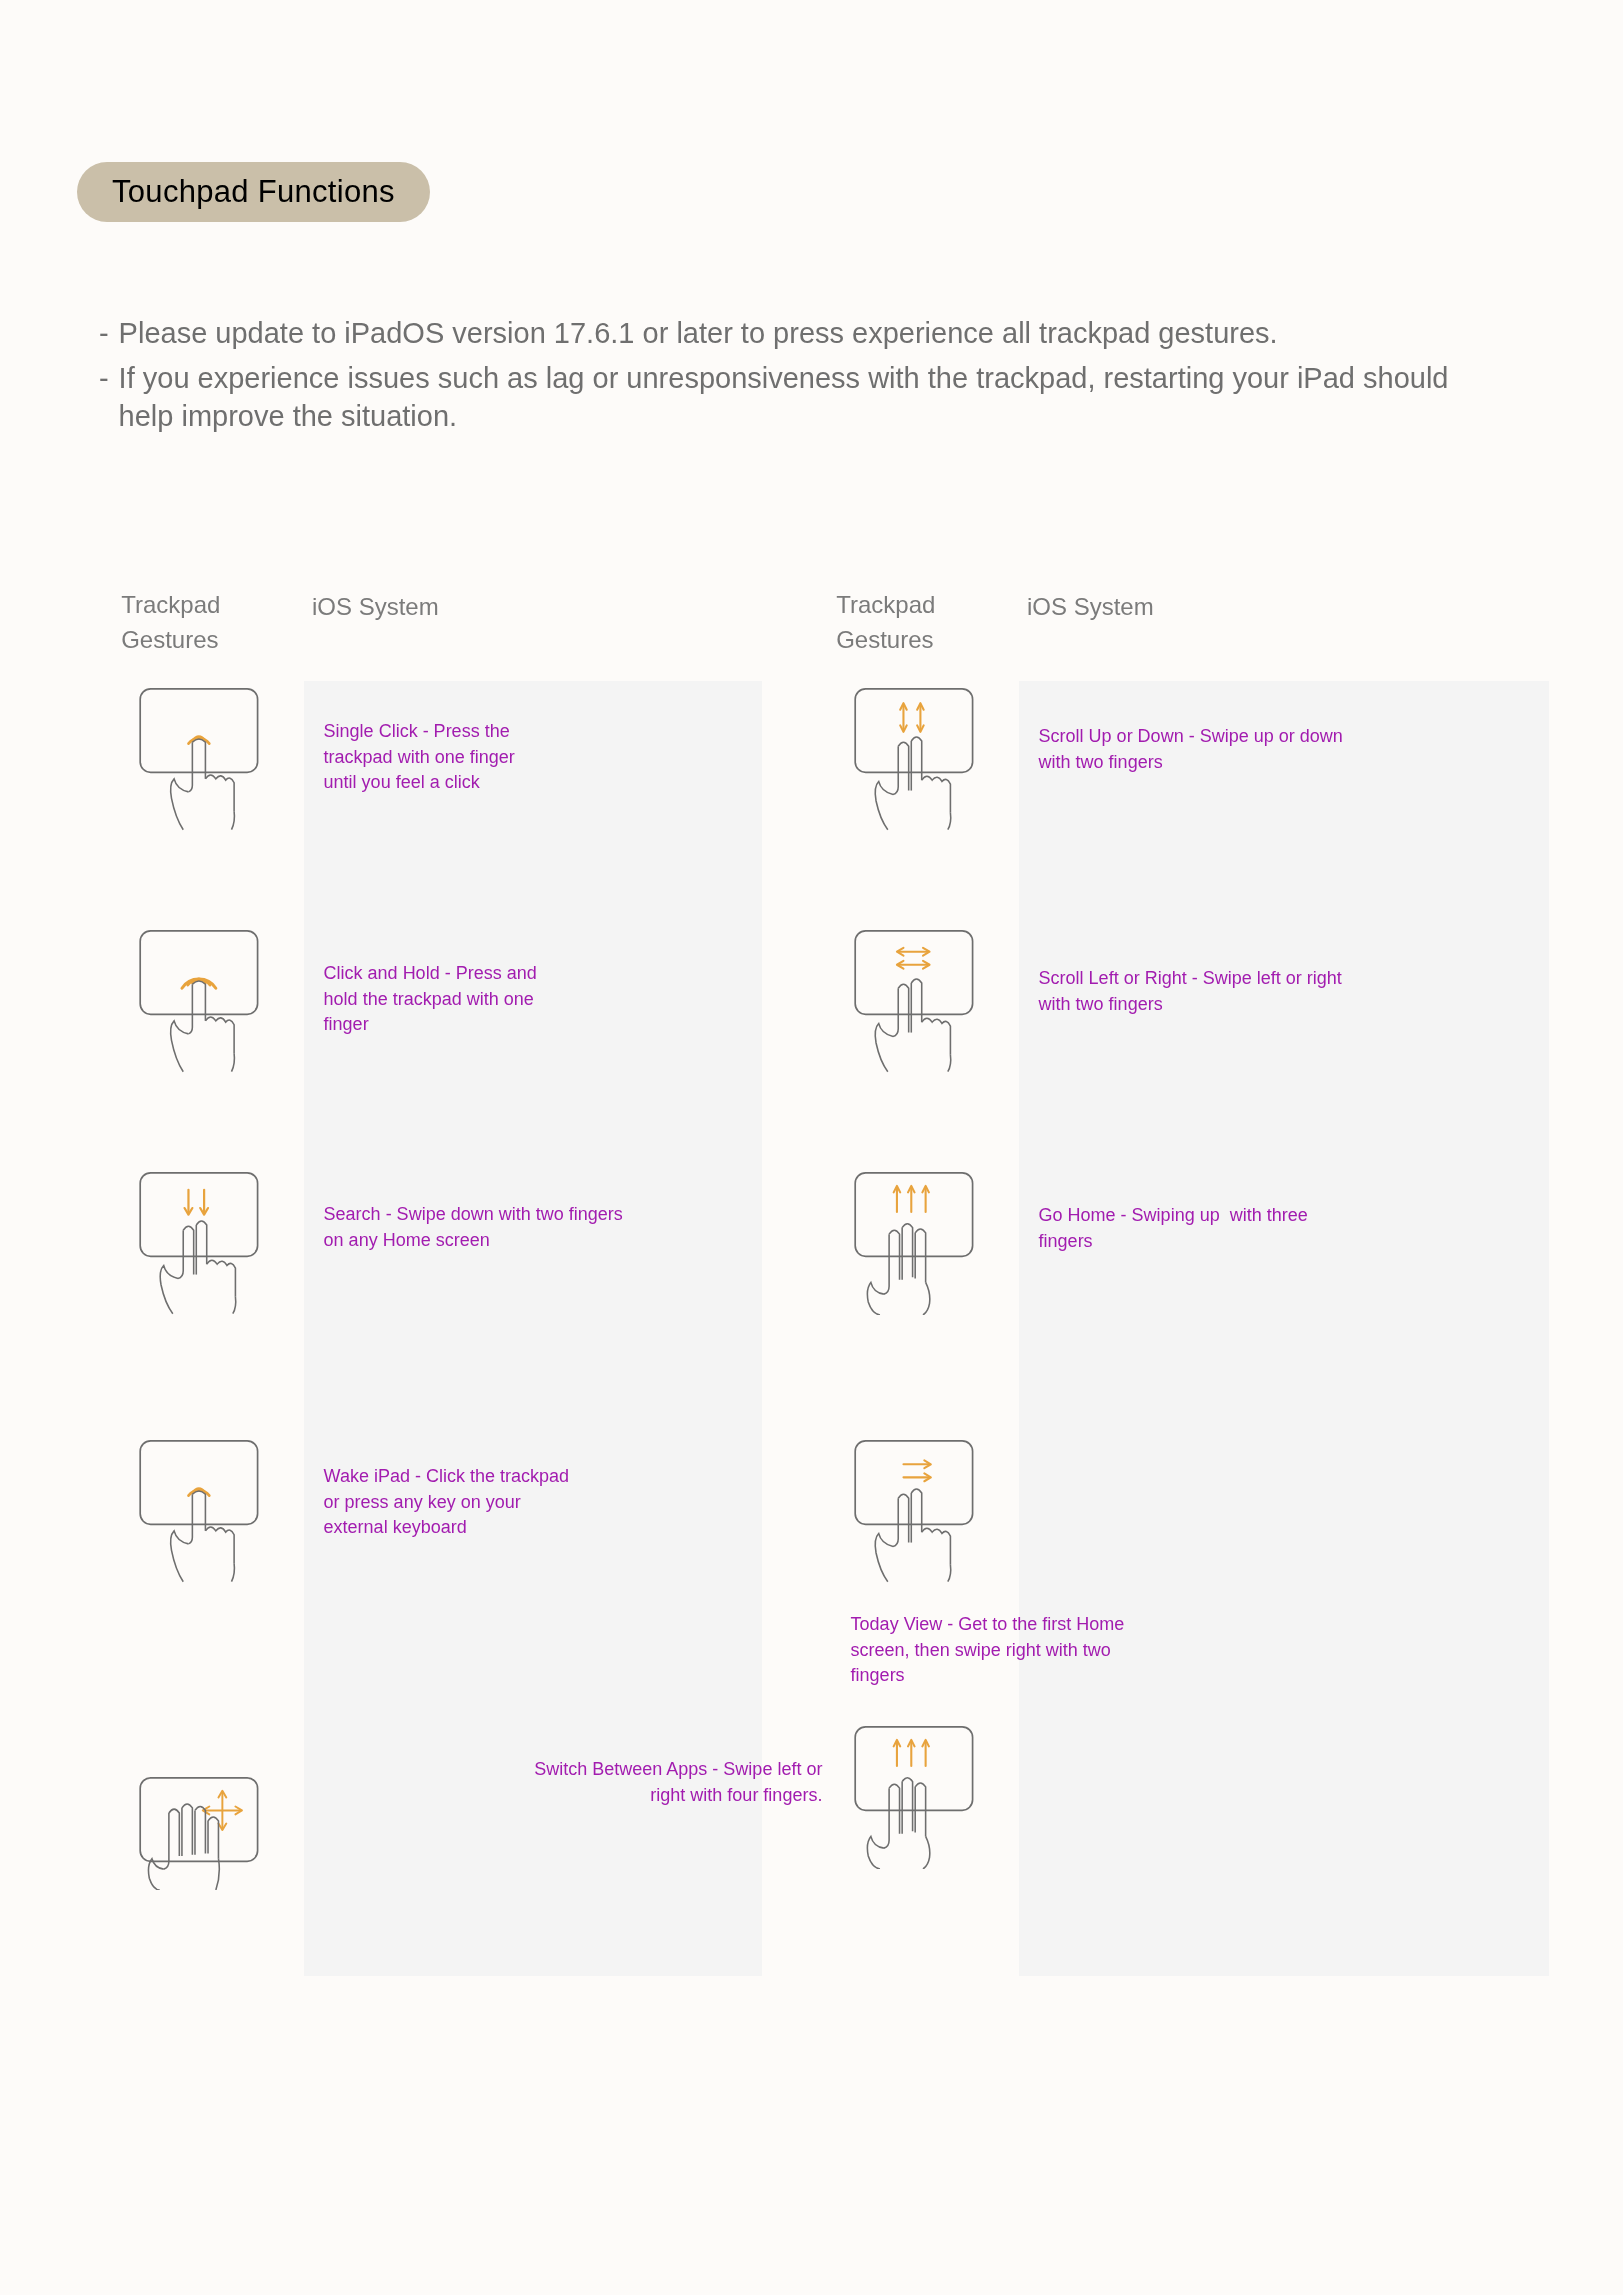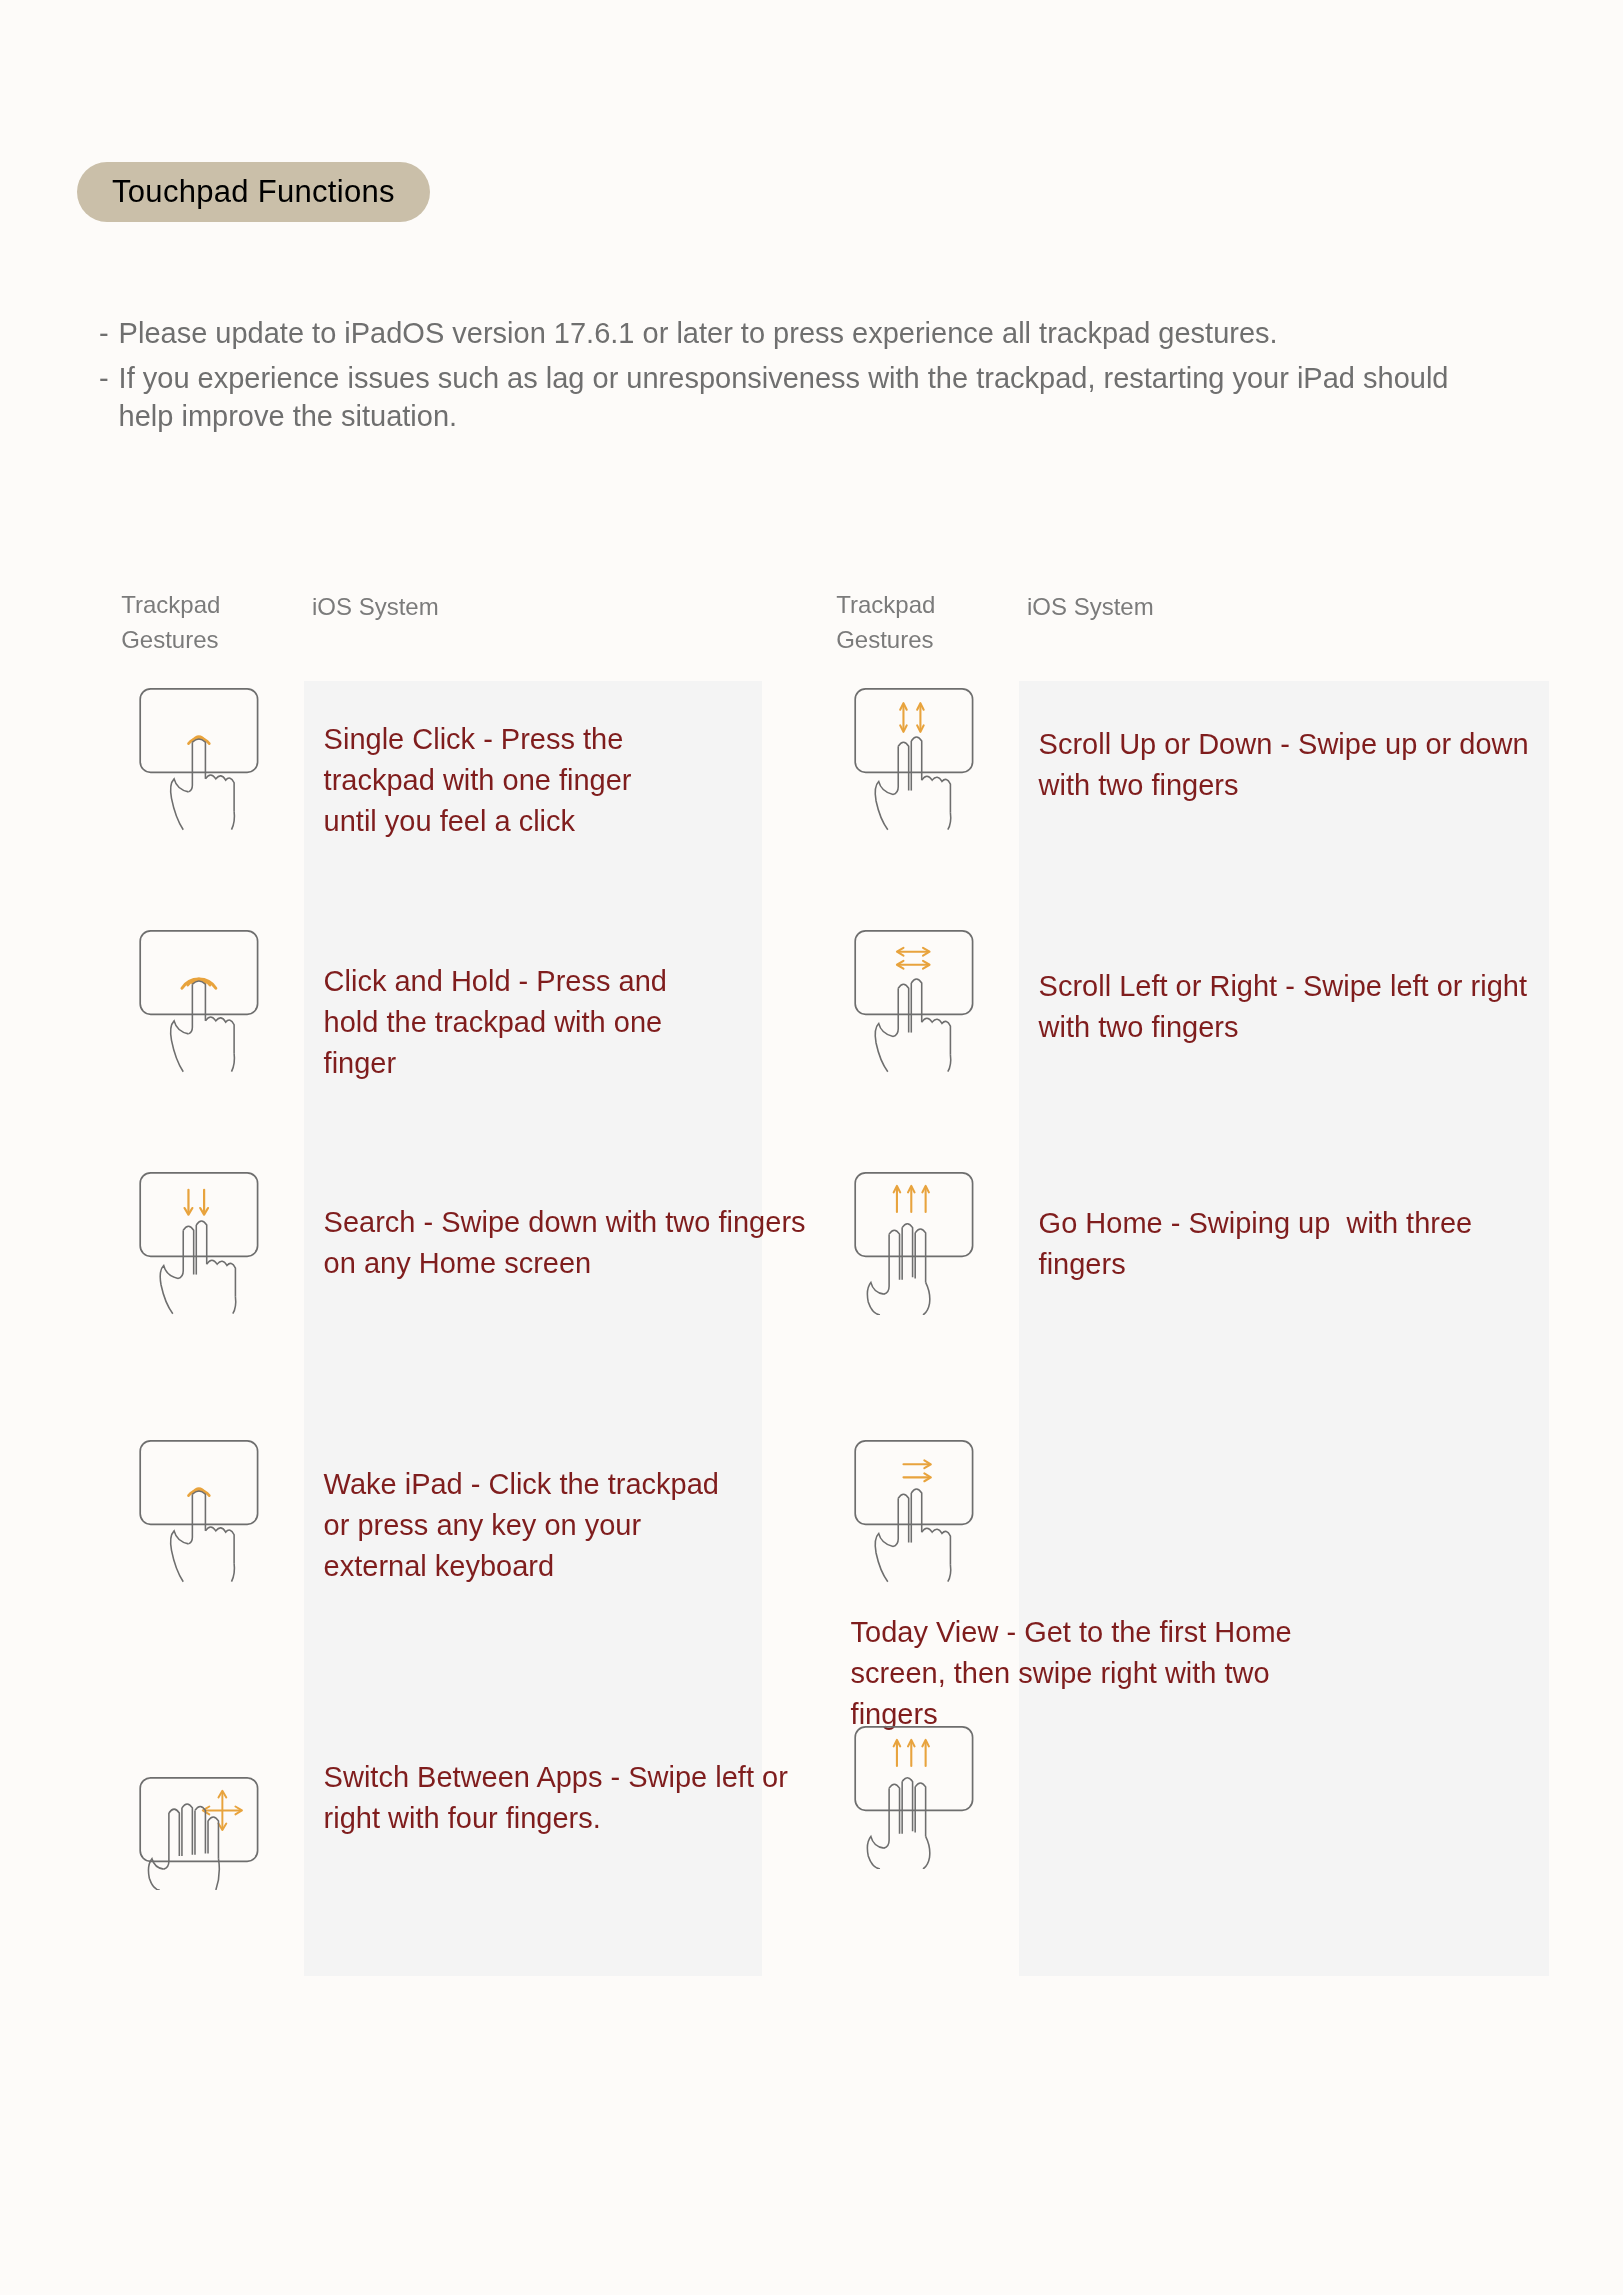--- a/index.html
+++ b/index.html
@@ -58,21 +58,21 @@
   .col.right .panel{width:530px;}
 
   .row{position:relative;display:flex;align-items:flex-start;}
   .icon-cell{
     width:188px;flex:none;
     display:flex;align-items:flex-start;justify-content:flex-start;
     padding-left:6.5px;box-sizing:border-box;
   }
   .desc-cell{
     flex:1;
-    font-size:29px;line-height:1.42;color:#7f1d1d;
+    font-size:18px;line-height:1.42;color:#a21caf;
     white-space:pre-wrap;
   }
 
   .gesture-svg{display:block;}
 
   
   .left .r0{height:242px;}
   .left .r1{height:242px;}
   .left .r2{height:268px;}
   .left .r3{height:268px;}
@@ -206,21 +206,21 @@
               <path d="M90 104 Q98 92 106 104 L106 176" stroke="#6e6e6e" stroke-width="2.4" fill="none"></path>
               <path d="M90 104 L90 178" stroke="#6e6e6e" stroke-width="2.4" fill="none"></path>
               <path d="M110 108 Q118 96 126 108 L126 174" stroke="#6e6e6e" stroke-width="2.4" fill="none"></path>
               <path d="M110 108 L110 176" stroke="#6e6e6e" stroke-width="2.4" fill="none"></path>
               <path d="M130 124 Q138 112 146 124 L146 182" stroke="#6e6e6e" stroke-width="2.4" fill="none"></path>
               <path d="M130 124 L130 174" stroke="#6e6e6e" stroke-width="2.4" fill="none"></path>
               <path d="M62 198 Q48 196 44 182 Q36 192 40 212 Q46 230 56 230" stroke="#6e6e6e" stroke-width="2.4" fill="none"></path>
               <path d="M146 182 Q150 206 142 230" stroke="#6e6e6e" stroke-width="2.4" fill="none"></path>
             </svg>
           </div>
-          <div class="desc-cell" style="padding:56px 19.6px 0 19.6px;">Switch Between Apps - Swipe left or
+          <div class="desc-cell" style="padding:56px 19.6px 0 19.6px;text-align:right;">Switch Between Apps - Swipe left or
 right with four fingers.</div>
         </div>
       </div>
     </div>
 
     <div class="col right">
       <div class="col-head">
         <div class="head-gestures">Trackpad
 Gestures</div>
         <div class="head-system">iOS System</div>

